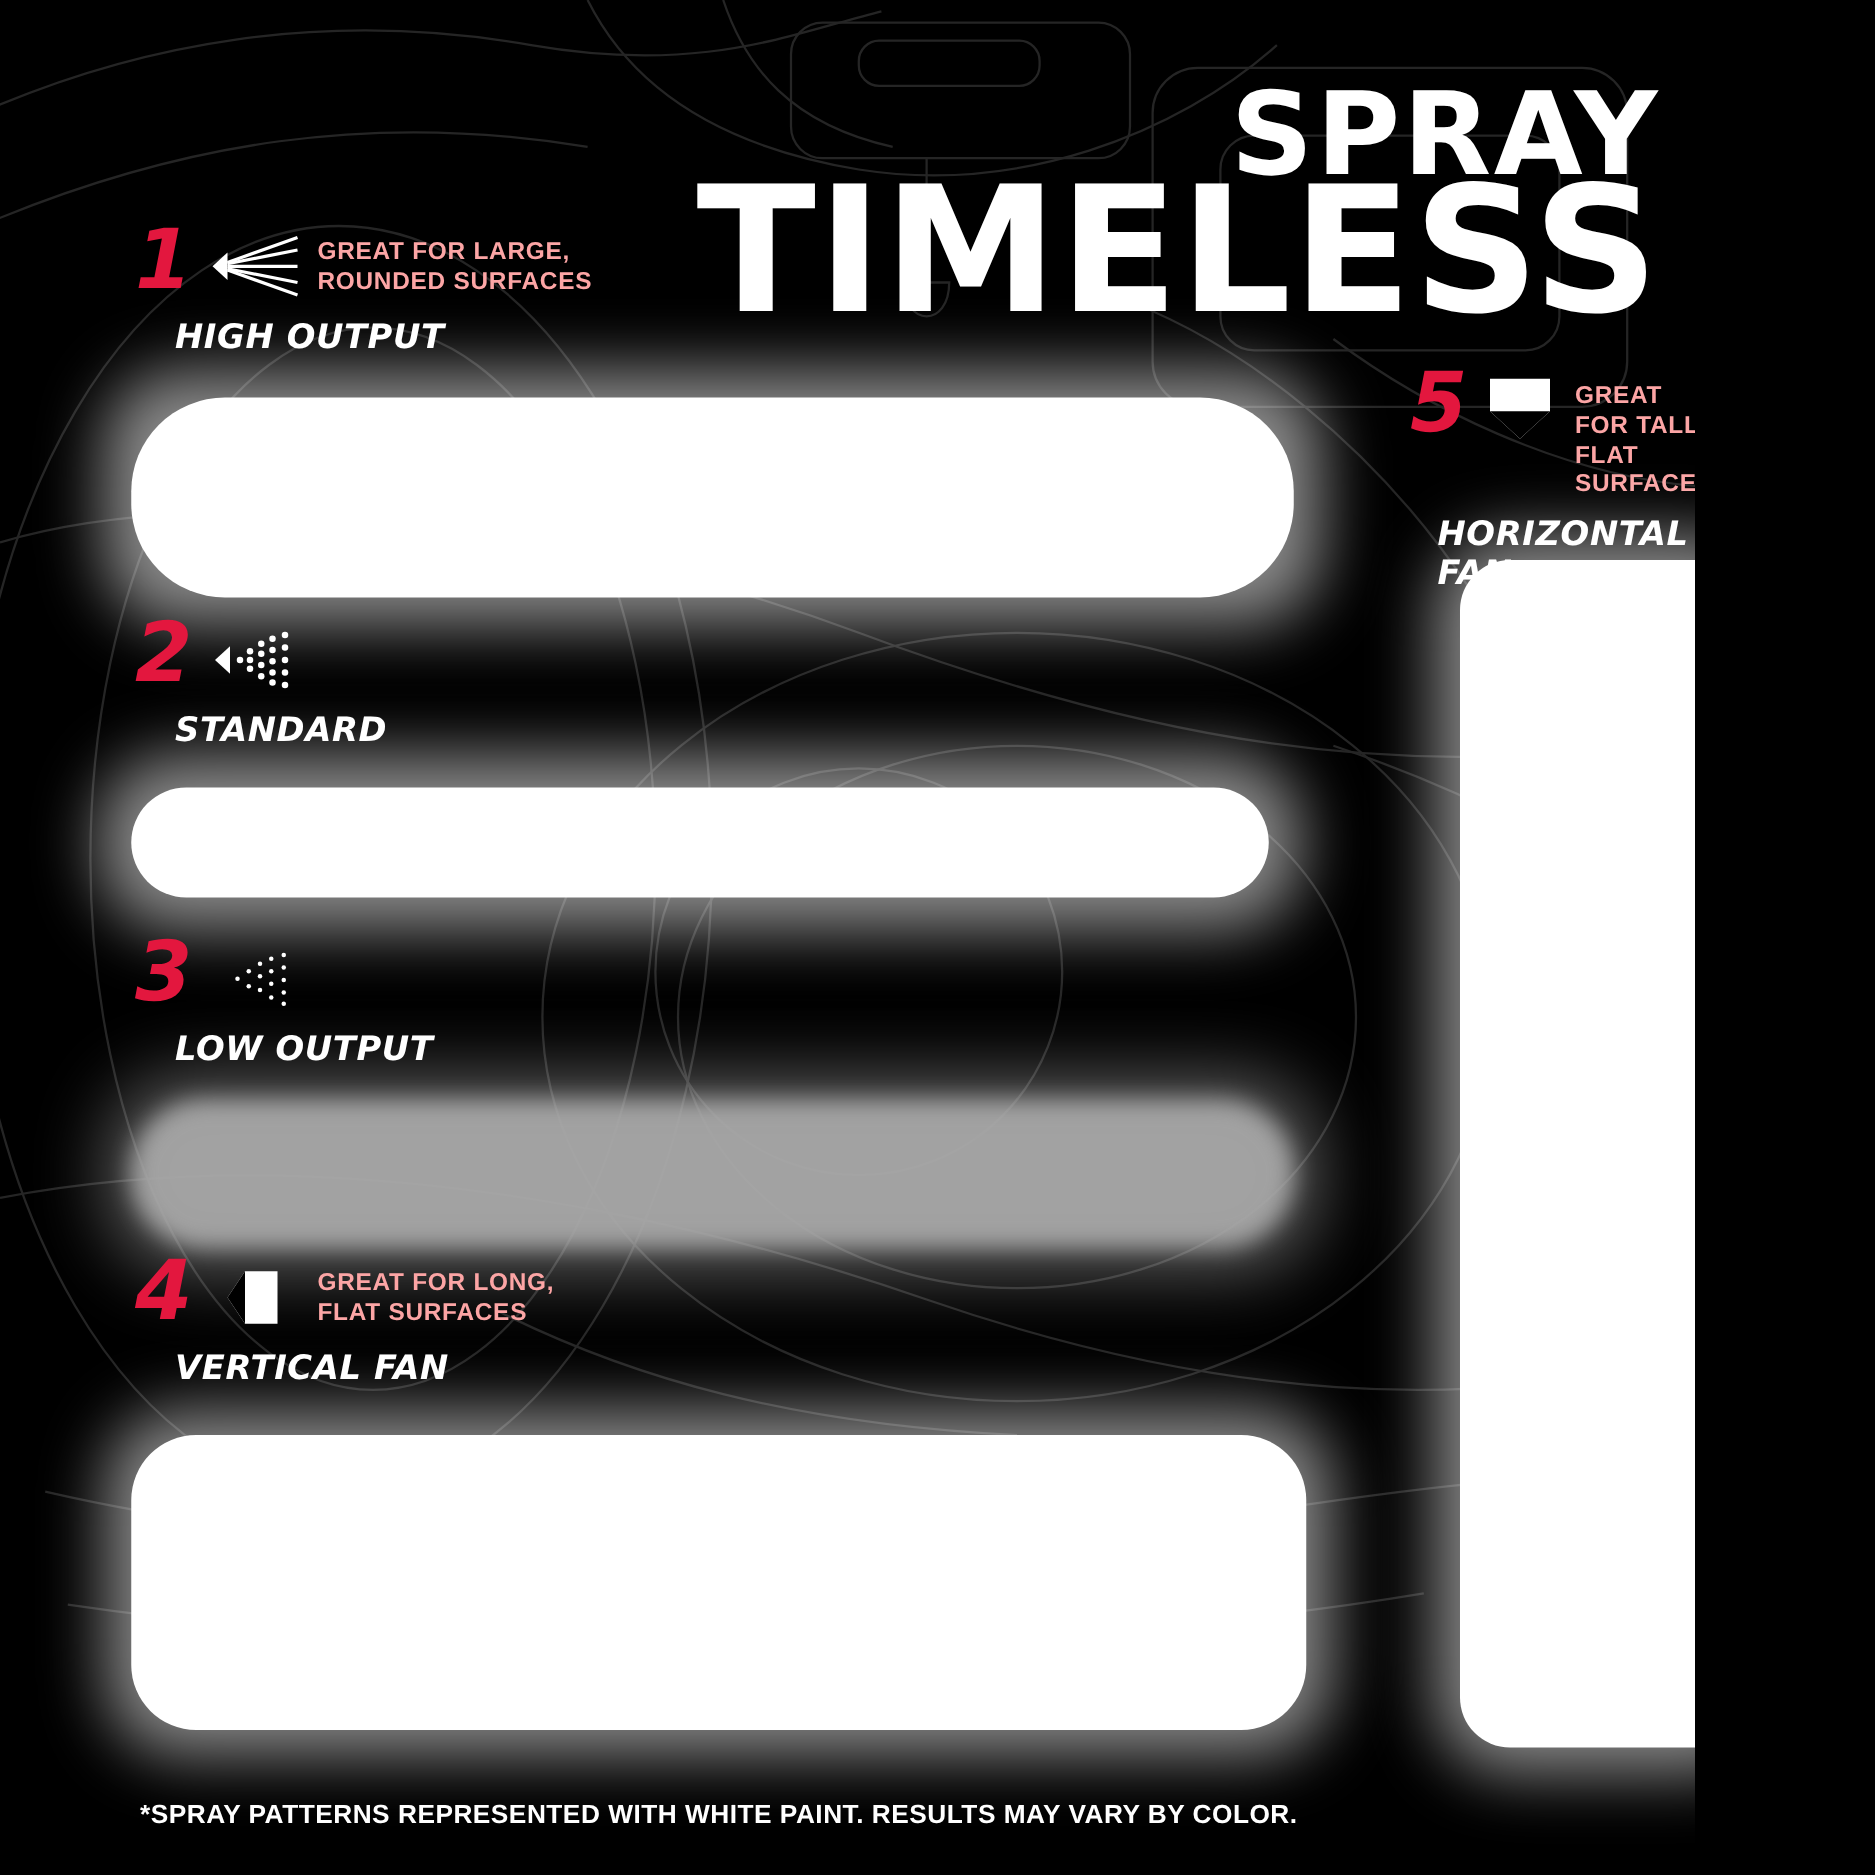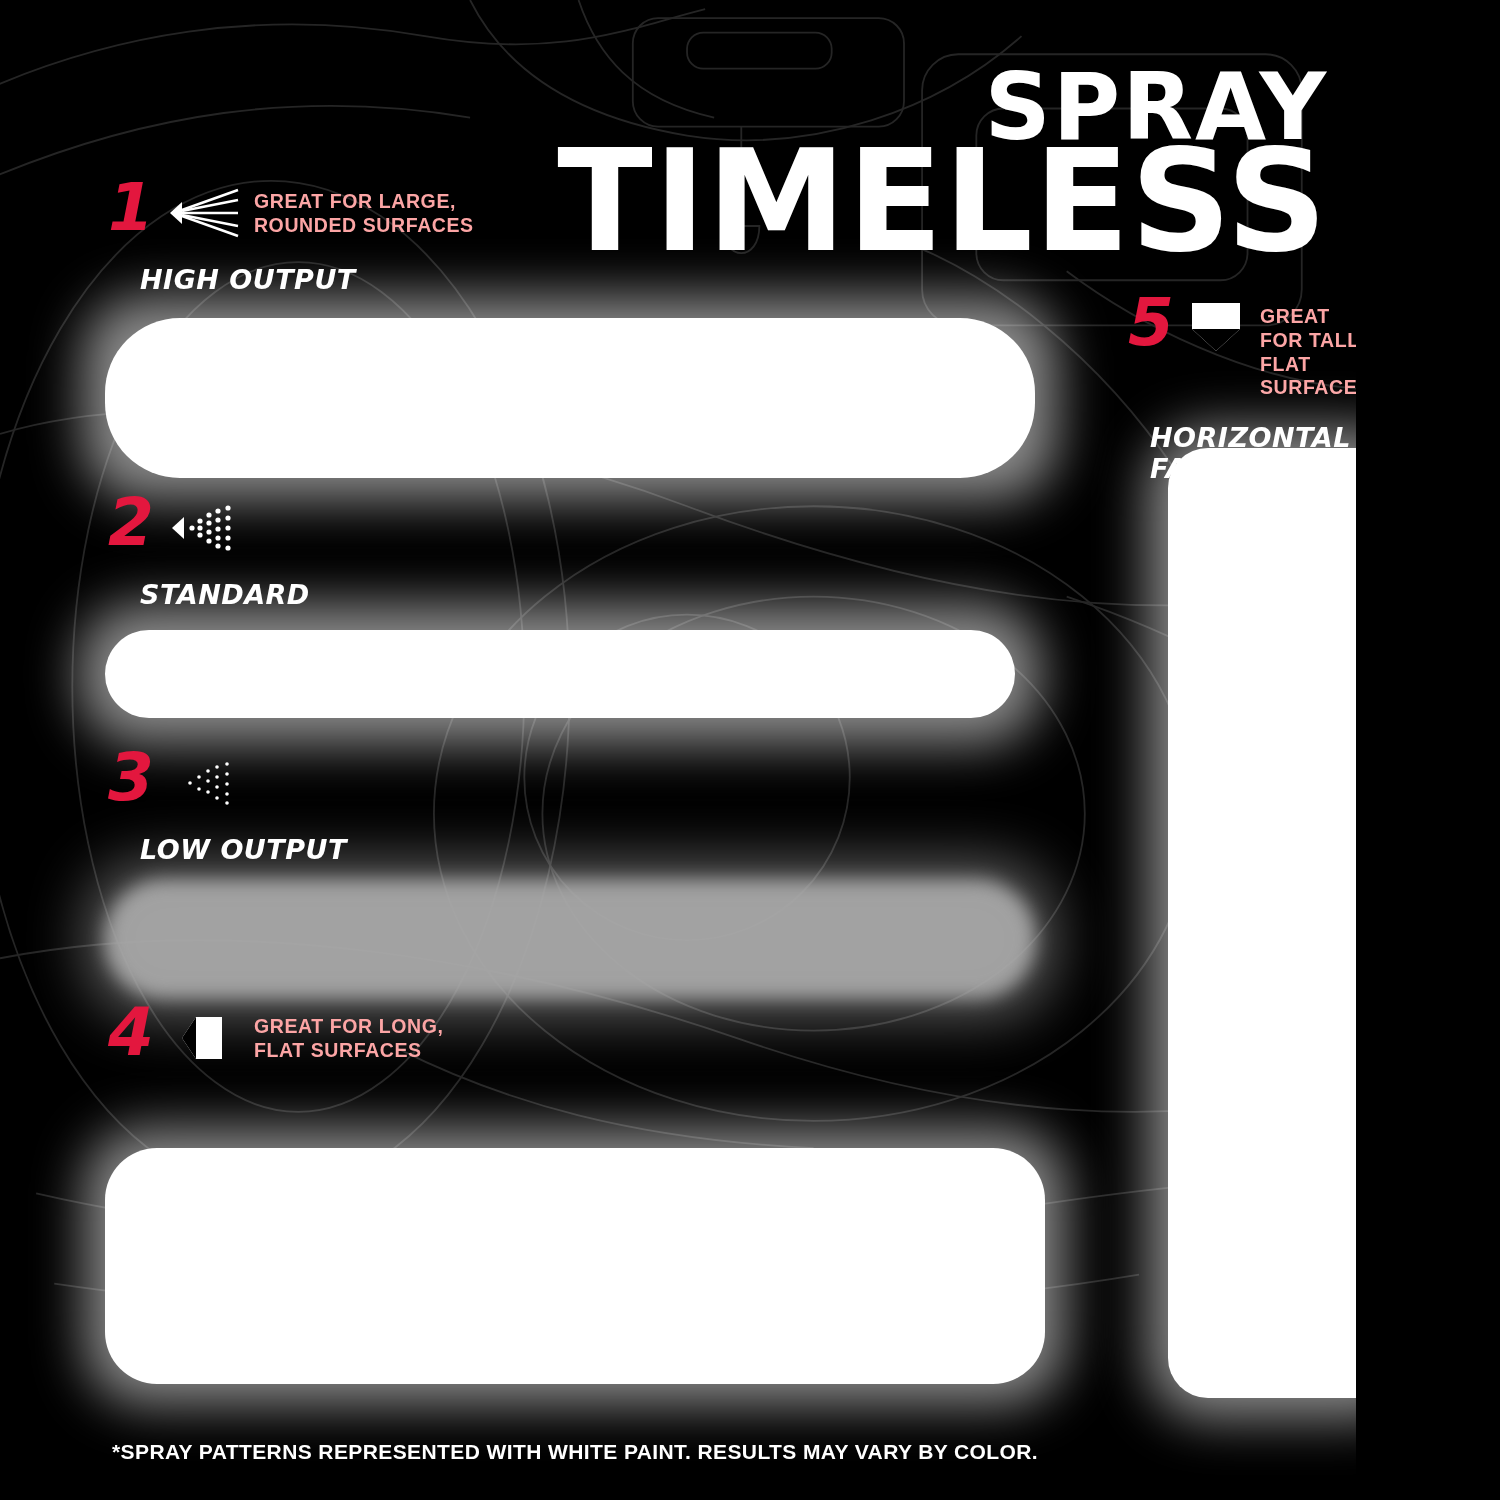--- a/index.html
+++ b/index.html
@@ -85,21 +85,21 @@
     margin-top: 10px;
     white-space: pre-line;
   }
   .mode-name {
     font-size: 27px;
     font-weight: 900;
     font-style: italic;
     letter-spacing: 0.5px;
     color: #ffffff;
     font-family: "DejaVu Sans", sans-serif;
-    margin-top: 22px;
+    margin-top: 12px;
     text-transform: uppercase;
   }
 
   
   .swatch {
     position: absolute;
     border-radius: 60px;
   }
   .swatch-core {
     position: absolute;
@@ -266,20 +266,21 @@
       <div class="icon-box">
         <svg viewBox="0 0 74 58" width="74" height="58" xmlns="http://www.w3.org/2000/svg">
           <path d="M56 8 L56 50 L30 50 L16 29 L30 8 Z" fill="#ffffff"></path>
           <path d="M30 8 L16 29 L30 50 Z" fill="#000000"></path>
           <path d="M30 10 L19 29 L30 48 Z" fill="#ffffff" opacity="0.0"></path>
         </svg>
       </div>
       <div class="desc">GREAT FOR LONG,
 FLAT SURFACES</div>
     </div>
+    <div class="mode-name" style="margin-left:32px;">VERTICAL FAN</div>
   </div>
 
   <div class="swatch" style="left:105px; top:1148px; width:940px; height:236px;">
     <div class="swatch-halo" style="inset:-20px;"></div>
     <div class="swatch-core" style="border-radius:52px;"></div>
   </div>
 
   <div class="entry" style="left:1128px; top:295px;">
     <div class="entry-row">
       <div class="num">5</div>

